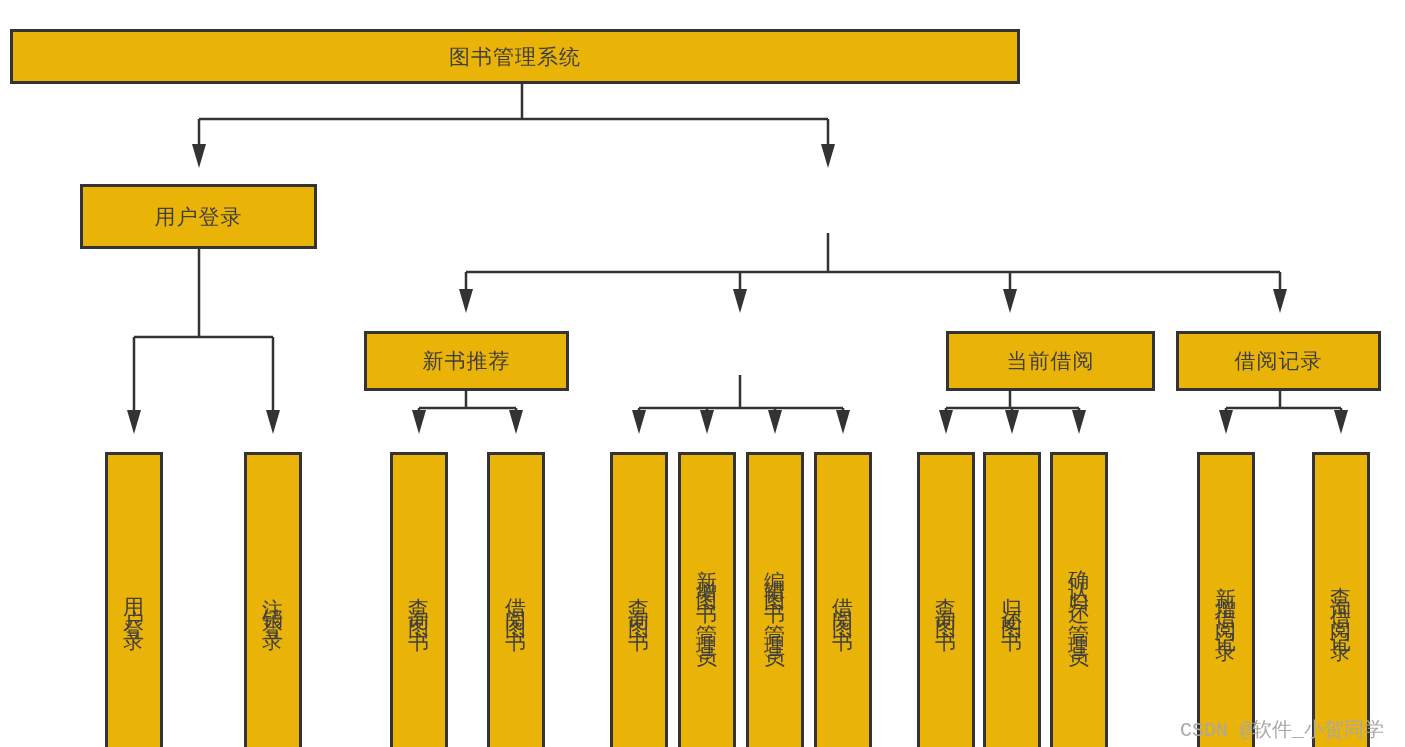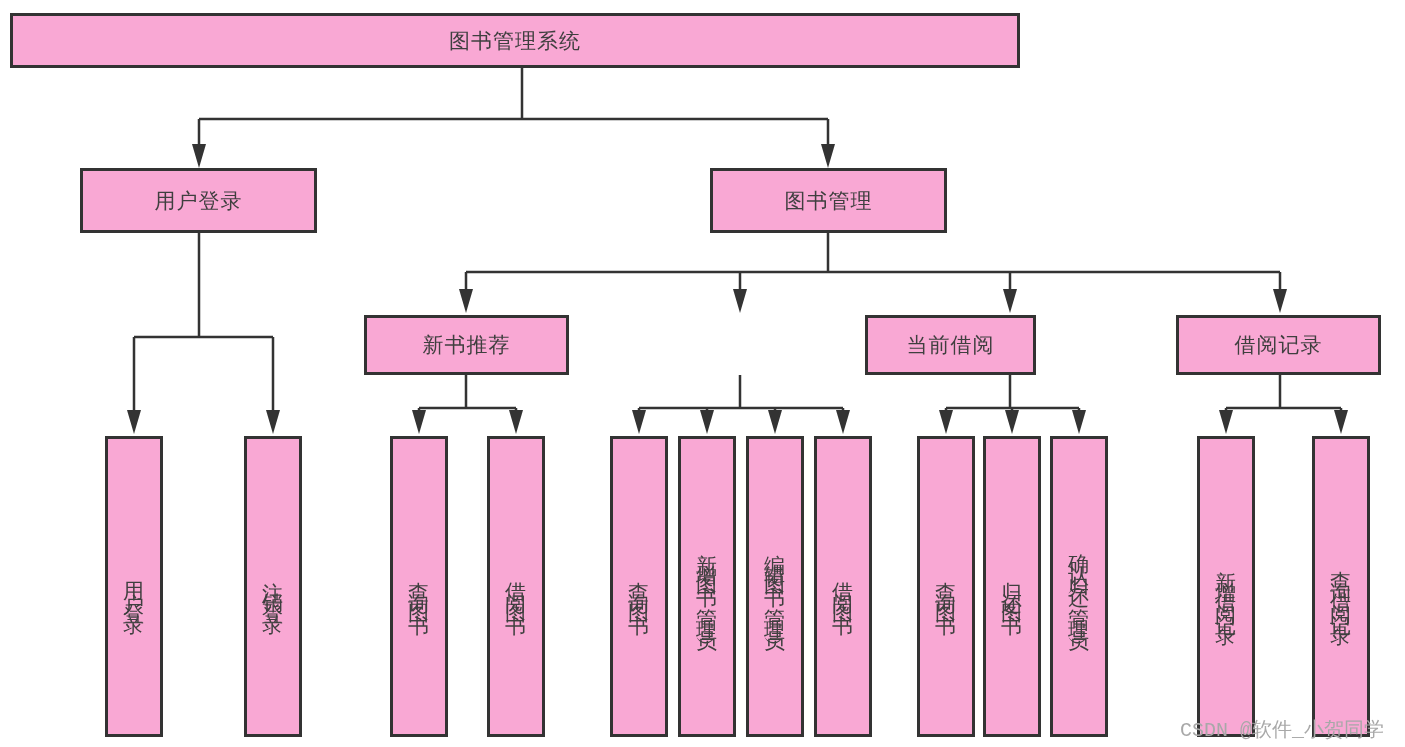--- a/index.html
+++ b/index.html
@@ -8,25 +8,26 @@
     width:1405px;height:747px;
     background:#ffffff;
     font-family:"Liberation Sans","DejaVu Sans",sans-serif;
     overflow:hidden;
   }
   #connectors{position:absolute;left:0;top:0;width:1405px;height:747px;}
   .node{
     position:absolute;
     box-sizing:border-box;
     border:3px solid #333333;
-    background:#f9a8d4;
+    background:#eab308;
     display:flex;align-items:center;justify-content:center;
     color:#3f3f3f;
     font-size:21px;
     letter-spacing:1px;
+    margin-top:16px;
   }
   .root-node{left:10px;top:13px;width:1010px;height:55px;}
   .l2-node{top:168px;height:65px;width:237px;}
   .l3-node{top:315px;height:60px;width:205px;justify-content:center;}
   .leaf{top:436px;height:301px;width:58px;}
   .vtext{
     writing-mode:vertical-rl;
     text-orientation:mixed;
     font-size:21px;
     letter-spacing:11px;
@@ -99,28 +100,25 @@
     </g>
   </svg>
 
   <div class="node root-node">
     <span>图书管理系统</span>
   </div>
 
   <div class="node l2-node" style="left:80px">
     <span>用户登录</span>
   </div>
-  <div class="node l2-node" style="left:710px">
-    <span>图书管理</span>
-  </div>
 
   <div class="node l3-node" style="left:364px;width:205px">
     <span>新书推荐</span>
   </div>
-  <div class="node l3-node" style="left:865px;width:171px">
+  <div class="node l3-node" style="left:946px;width:209px">
     <span>当前借阅</span>
   </div>
   <div class="node l3-node" style="left:1176px;width:205px">
     <span>借阅记录</span>
   </div>
 
   <div class="node leaf" style="left:105px">
     <span class="vtext">用户登录</span>
   </div>
   <div class="node leaf" style="left:244px">

